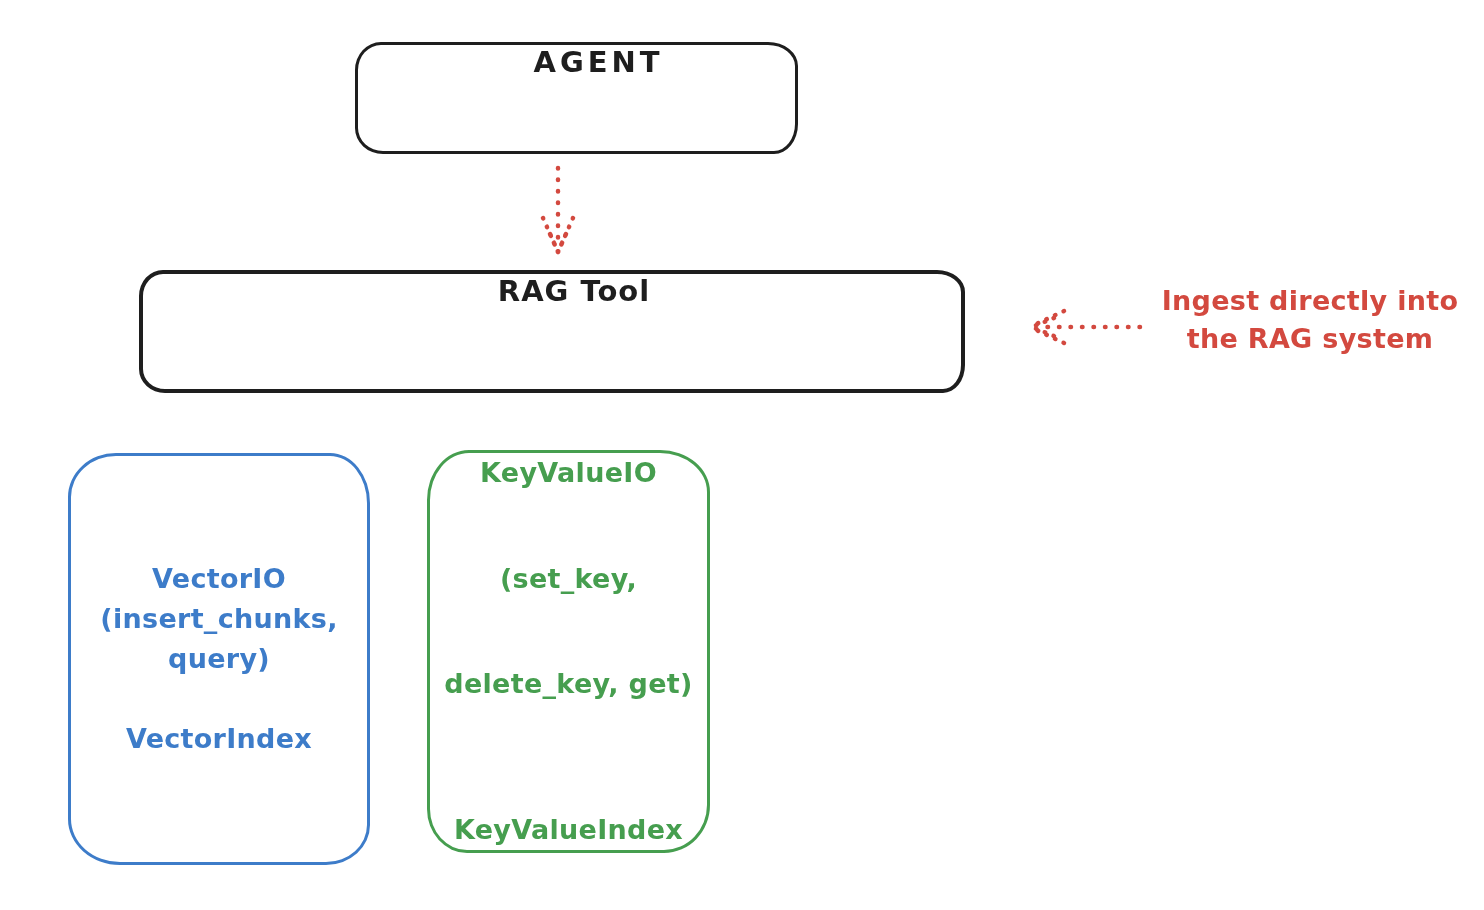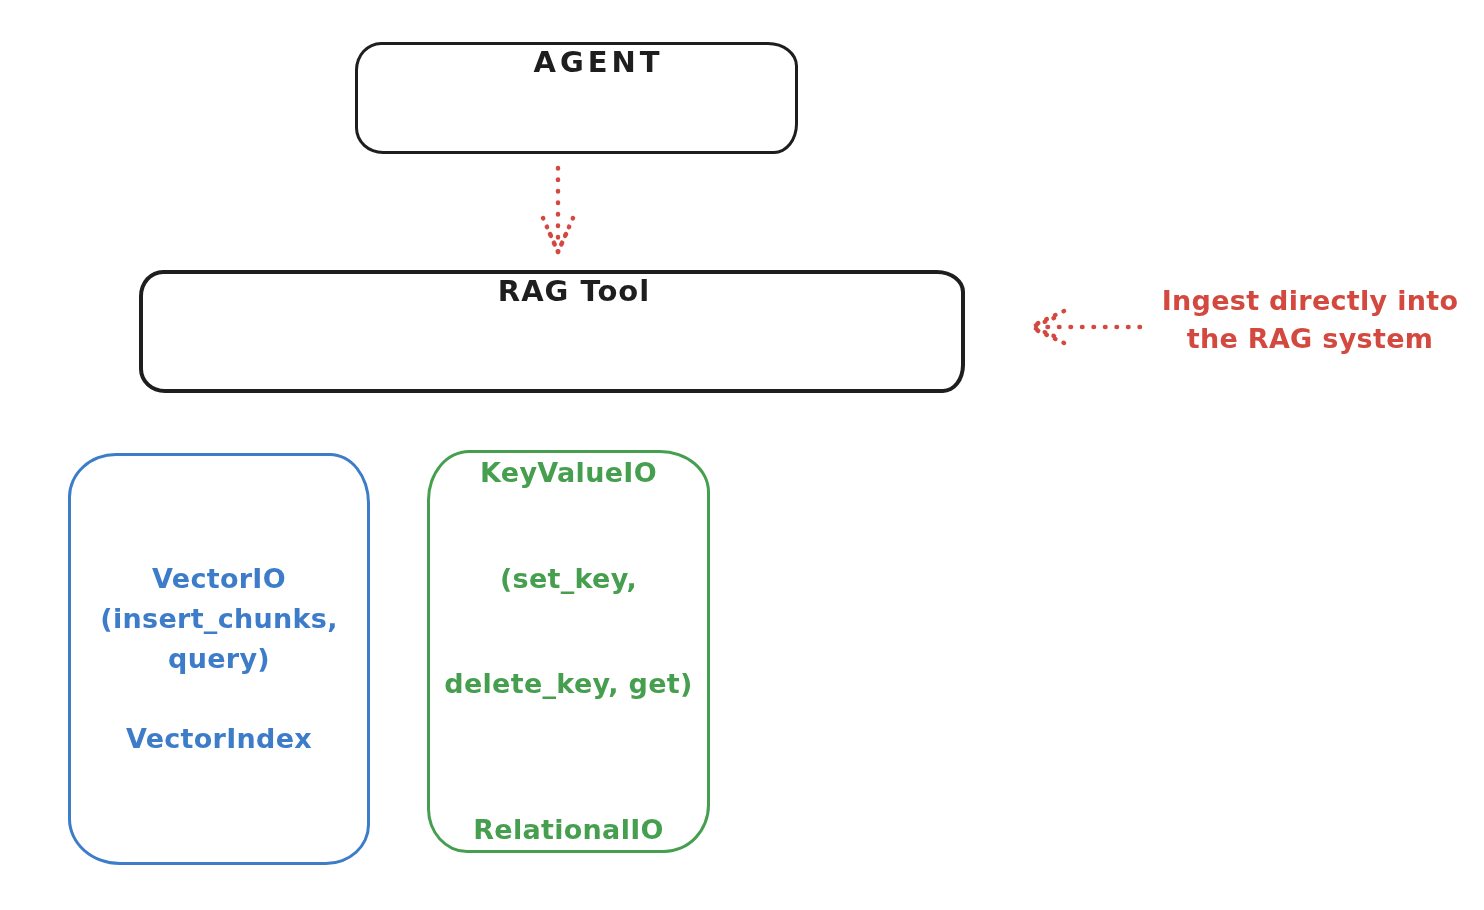--- a/index.html
+++ b/index.html
@@ -132,17 +132,17 @@
     <div>VectorIO</div>
     <div>(insert_chunks,</div>
     <div>query)</div>
     <div class="index-label">VectorIndex</div>
   </div>
 
   <div class="backend-box backend-green">
     <div>KeyValueIO</div>
     <div>(set_key,</div>
     <div>delete_key, get)</div>
-    <div class="index-label">RelationalIO</div>
+    <div class="index-label">KeyValueIndex</div>
   </div>
 
 
 </div>
 
 </body></html>

